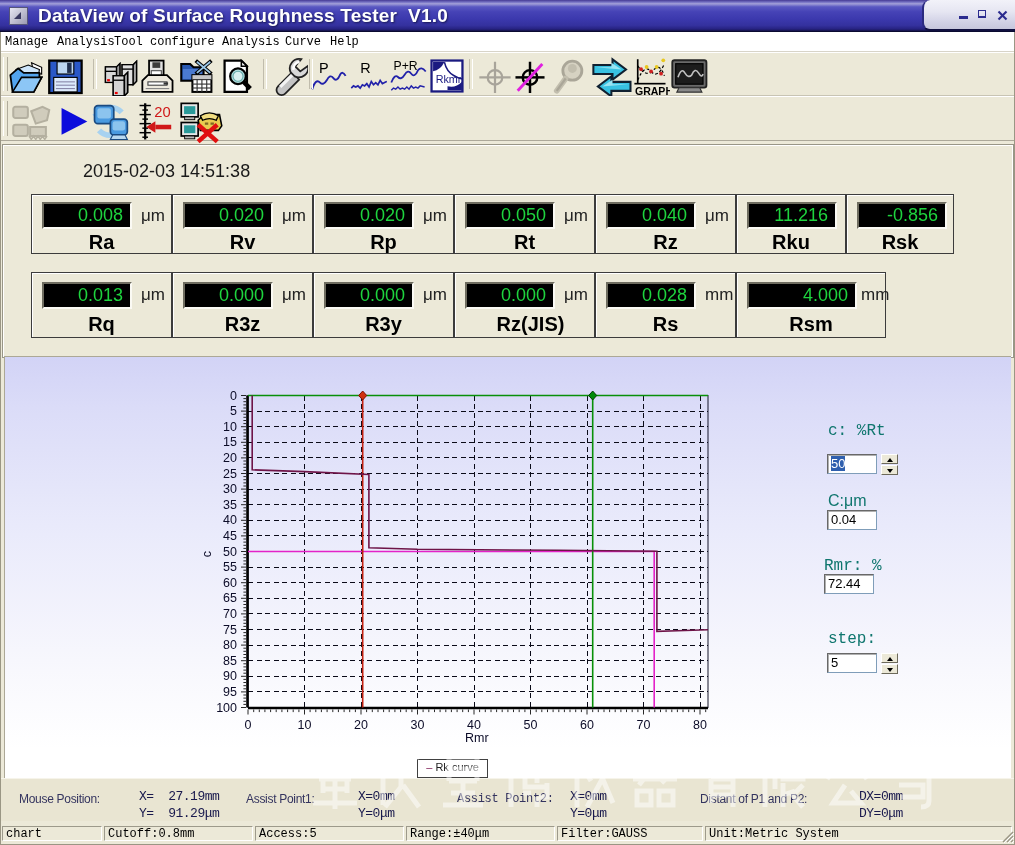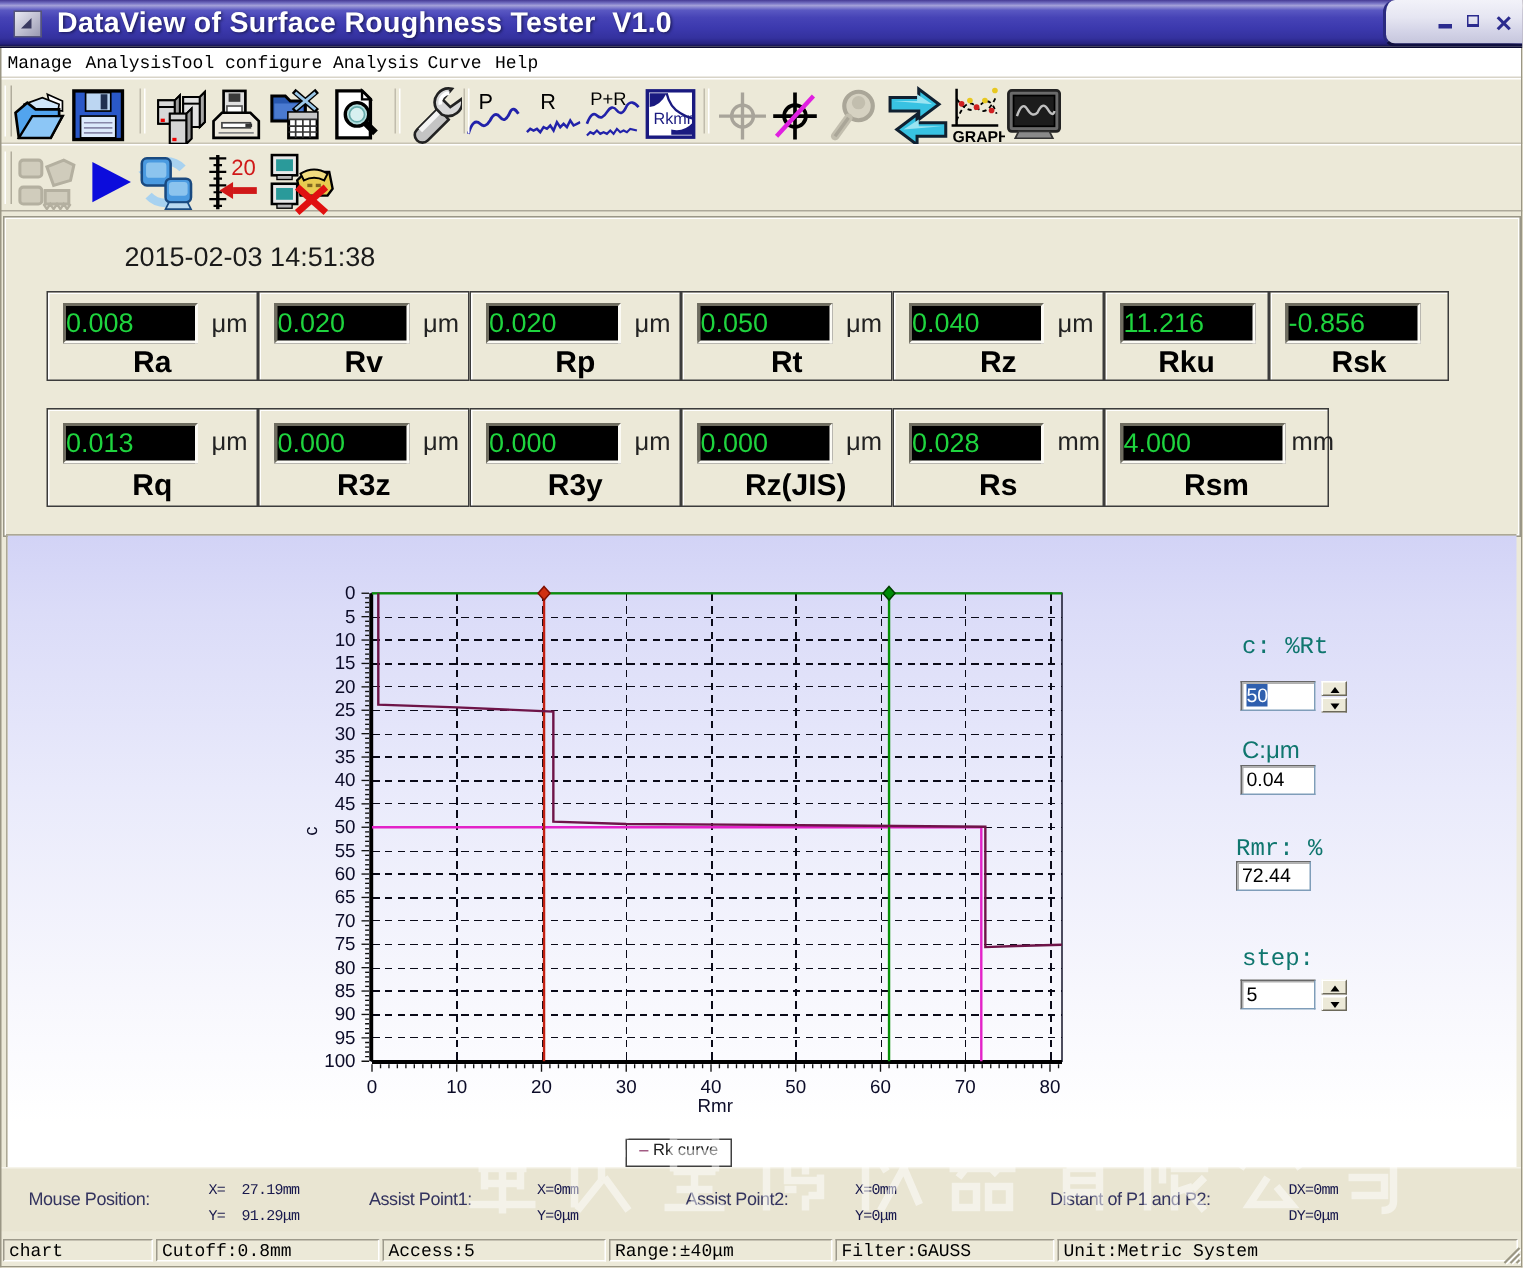--- a/index.html
+++ b/index.html
@@ -27,21 +27,21 @@
 .tsep{position:absolute;top:6px;width:2px;height:30px;border-left:1px solid #c0bcac;border-right:1px solid #fff;}
 .ticon{position:absolute;}
 
 #measpanel{left:3px;top:145px;width:1008px;height:210px;background:#ece9d8;
  border:1px solid #fff;outline:1px solid #999687;}
 #datetxt{left:79px;top:15px;font-size:18px;color:#1a1a1a;}
 .mcell{position:absolute;background:#ece9d8;border:1px solid #3c3c3c;box-sizing:border-box;
  box-shadow:1px 1px 0 #fff inset;}
 .lcd{position:absolute;left:10px;top:7px;height:27px;background:#000;border:2px solid;
  border-color:#6f6d60 #fbfaf4 #fbfaf4 #6f6d60;
- color:#1ed43e;font-size:18px;line-height:23px;padding-right:7px;box-sizing:border-box;}
+ color:#1ed43e;font-size:18px;text-align:right;line-height:23px;padding-right:7px;box-sizing:border-box;}
 .unit{position:absolute;top:11px;font-size:17px;color:#222;}
 .mlab{position:absolute;left:0;right:0;top:36px;text-align:center;font-size:20px;font-weight:bold;color:#000;}
 
 #chart{left:4px;top:356px;width:1007px;height:422px;border-left:1px solid #aca896;border-top:1px solid #aca896;box-sizing:border-box;
  background:linear-gradient(to bottom,#d2d3f6 0%,#dbdcf8 12%,#e9eafb 40%,#f7f7fd 72%,#ffffff 93%);}
 .gd{stroke:#0a0a18;stroke-width:1;stroke-dasharray:5 3.5;shape-rendering:crispEdges;}
 .yl{font-family:"Liberation Sans",sans-serif;font-size:12.5px;fill:#0c0c28;text-anchor:end;}
 .xl{font-family:"Liberation Sans",sans-serif;font-size:12.5px;fill:#0c0c28;text-anchor:middle;}
 
 .ctl-lab{position:absolute;font-family:"Liberation Mono",monospace;font-size:16px;color:#0f766e;}
@@ -54,21 +54,21 @@
 .spin:before{content:"";position:absolute;left:5px;}
 .spin.up:before{top:3px;border-left:3px solid transparent;border-right:3px solid transparent;border-bottom:4px solid #000;}
 .spin.dn:before{top:3px;border-left:3px solid transparent;border-right:3px solid transparent;border-top:4px solid #000;}
 
 #legend{left:417px;top:759px;width:69px;height:17px;border:1px solid #404040;background:rgba(255,255,255,0.55);
  font-size:11px;color:#202020;line-height:15px;text-align:center;}
 #legend b{color:#7c1a52;font-weight:normal;}
 
 #infobar{left:0;top:778px;width:1015px;height:43px;background:#e9e5d2;border-top:1px solid #f6f4ea;box-sizing:border-box;}
 .ib-big{position:absolute;font-size:12px;color:#34345f;letter-spacing:-0.3px;}
-.ib-sm{position:absolute;font-family:"Liberation Mono",monospace;font-size:10px;color:#19194d;letter-spacing:-0.5px;}
+.ib-sm{position:absolute;font-family:"Liberation Mono",monospace;font-size:13px;color:#19194d;letter-spacing:-0.5px;}
 
 #statusbar{left:0;top:821px;width:1015px;height:24px;background:#ece9d8;}
 .sb{position:absolute;top:5px;height:15px;border:1px solid #fff;border-top-color:#9d9a8b;border-left-color:#9d9a8b;
  box-sizing:border-box;font-family:"Liberation Mono",monospace;font-size:12px;color:#000;line-height:15px;padding-left:3px;}
 </style>
 </head>
 <body>
 
 <div id="titlebar" class="abs"></div>
 <div id="tbicon" class="abs"></div>
@@ -333,21 +333,21 @@
     </div>
 <div class="mcell" style="left:591px;top:48px;width:141px;height:60px;">
       <div class="lcd" style="width:90px;">0.040</div>
       <div class="unit" style="left:109px;">μm</div>
       <div class="mlab">Rz</div>
     </div>
 <div class="mcell" style="left:732px;top:48px;width:110px;height:60px;">
       <div class="lcd" style="width:90px;">11.216</div>
       <div class="mlab">Rku</div>
     </div>
-<div class="mcell" style="left:842px;top:48px;width:120px;height:60px;">
+<div class="mcell" style="left:842px;top:48px;width:108px;height:60px;">
       <div class="lcd" style="width:90px;">-0.856</div>
       <div class="mlab">Rsk</div>
     </div>
 <div class="mcell" style="left:27px;top:126px;width:141px;height:66px;">
       <div class="lcd" style="width:90px;top:9px;">0.013</div>
       <div class="unit" style="left:109px;top:12px;">μm</div>
       <div class="mlab" style="top:40px;">Rq</div>
     </div>
 <div class="mcell" style="left:168px;top:126px;width:141px;height:66px;">
       <div class="lcd" style="width:90px;top:9px;">0.000</div>
@@ -649,21 +649,21 @@
 <div class="spin up" style="left:881px;top:653px;"></div>
 <div class="spin dn" style="left:881px;top:664px;"></div>
 
 <div id="infobar" class="abs">
 <div class="ib-big" style="left:19px;top:13px;">Mouse Position:</div>
 <div class="ib-sm" style="left:139px;top:10px;">X=&nbsp;&nbsp;27.19mm</div>
 <div class="ib-sm" style="left:139px;top:27px;">Y=&nbsp;&nbsp;91.29μm</div>
 <div class="ib-big" style="left:246px;top:13px;">Assist Point1:</div>
 <div class="ib-sm" style="left:358px;top:10px;">X=0mm</div>
 <div class="ib-sm" style="left:358px;top:27px;">Y=0μm</div>
-<div class="ib-big" style="left:457px;top:13px;">Assist Point2:</div>
+<div class="ib-big" style="left:457px;top:13px;font-family:Liberation Mono, monospace;">Assist Point2:</div>
 <div class="ib-sm" style="left:570px;top:10px;">X=0mm</div>
 <div class="ib-sm" style="left:570px;top:27px;">Y=0μm</div>
 <div class="ib-big" style="left:700px;top:13px;">Distant of P1 and P2:</div>
 <div class="ib-sm" style="left:859px;top:10px;">DX=0mm</div>
 <div class="ib-sm" style="left:859px;top:27px;">DY=0μm</div>
 </div>
 <svg class="abs" style="left:305px;top:751px;" width="660" height="64" viewBox="0 0 660 60" pointer-events="none">
     <g fill="none" stroke="#ffffff" stroke-opacity="0.5" stroke-width="5" stroke-linecap="butt" transform="scale(1,1.0)">
       <g transform="translate(4,0)">
         <path d="M6 6 H46 M26 2 V56 M10 16 H42 M10 26 H42 M12 36 H40 M4 50 H48 M14 16 V40 M38 16 V40"></path>

